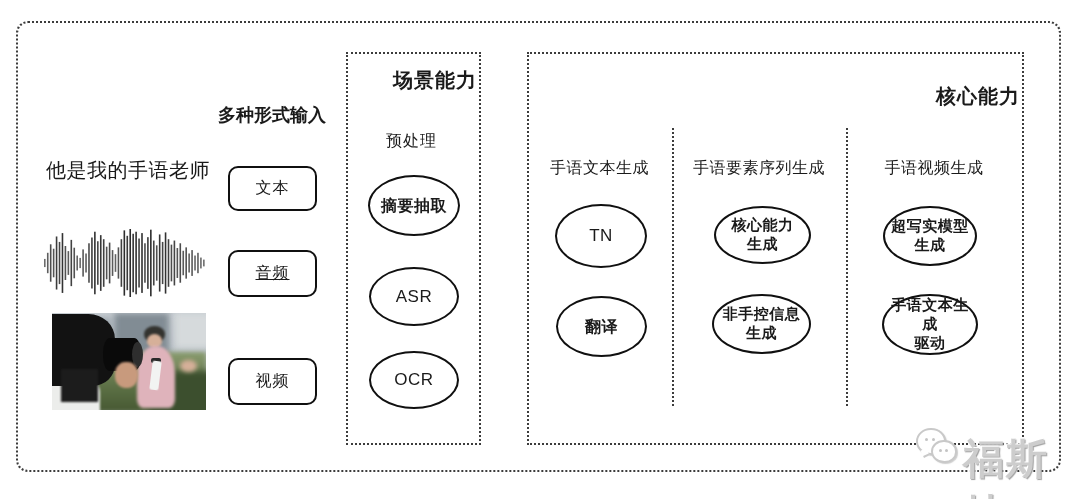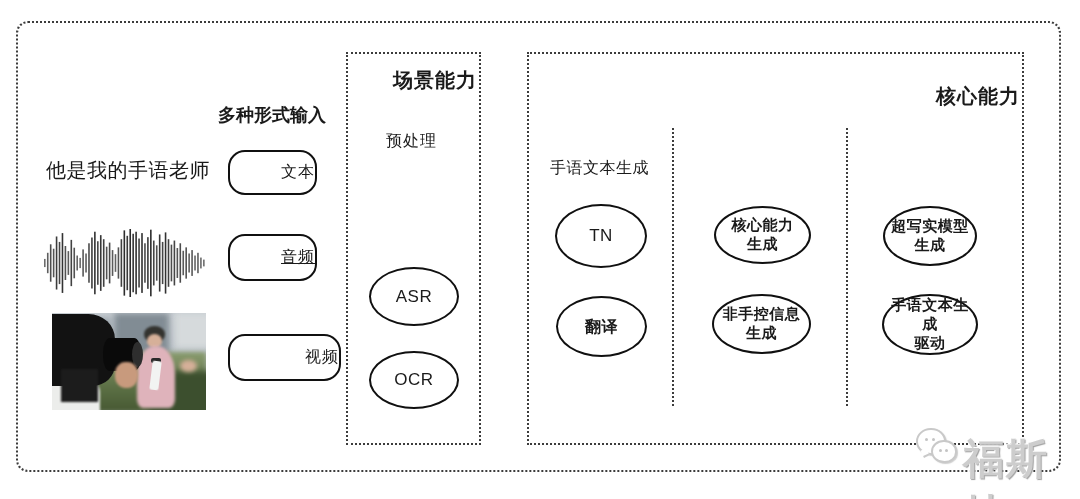--- a/index.html
+++ b/index.html
@@ -9,22 +9,22 @@
   }
   .dotted{position:absolute;border:2px dotted #3c3c3c;background:transparent;}
   .outer-border{left:16px;top:21px;width:1041px;height:447px;border-radius:12px;}
   .scene-box{left:346px;top:52px;width:131px;height:389px;}
   .core-box{left:527px;top:52px;width:493px;height:389px;}
   .section-title{position:absolute;font-size:20px;font-weight:700;text-align:right;letter-spacing:1px;}
   .sub-label{position:absolute;font-size:16px;text-align:center;letter-spacing:1px;}
   .col-header{position:absolute;font-size:16px;text-align:center;letter-spacing:0.5px;}
   .sep{position:absolute;width:0;border-left:2px dotted #3c3c3c;top:128px;height:278px;}
   .io-box{
-    position:absolute;left:228px;width:85px;border:2px solid #101010;border-radius:17px;
-    background:#fff;display:flex;align-items:center;justify-content:flex-end;font-size:16px;letter-spacing:1px;
+    position:absolute;left:228px;width:85px;border:2px solid #101010;border-radius:10px;
+    background:#fff;display:flex;align-items:center;justify-content:center;font-size:16px;letter-spacing:1px;margin-top:16px;
   }
   .ellipse{
     position:absolute;border:2.5px solid #101010;border-radius:50%;background:#fff;
     display:flex;flex-direction:column;align-items:center;justify-content:center;text-align:center;
   }
   .ellipse span{display:block;font-size:16px;font-weight:600;line-height:1.25;letter-spacing:0.5px;}
   .ellipse.two span{font-size:15px;}
   .ellipse span.lat{font-weight:400;font-size:17px;letter-spacing:0.5px;}
   .input-title{position:absolute;left:217px;top:103px;width:110px;font-size:18px;font-weight:600;text-align:center;}
   .sample-text{position:absolute;left:46px;top:157px;font-size:20px;letter-spacing:0.5px;}
@@ -152,41 +152,46 @@
     <div class="ph-ring"></div>
     <div class="ph-hand"></div>
   </div>
 
   <div class="io-box" style="top:150px;height:41px;">
     <span>文本</span>
   </div>
   <div class="io-box" style="top:234px;height:43px;text-decoration:underline;">
     <span>音频</span>
   </div>
-  <div class="io-box" style="top:334px;height:43px;padding-left:24px;">
+  <div class="io-box" style="top:342px;height:43px;">
     <span>视频</span>
   </div>
 
   <div class="dotted scene-box"></div>
   <div class="section-title" style="left:346px;top:67px;width:131px;">场景能力</div>
   <div class="sub-label" style="left:346px;top:131px;width:131px;">预处理</div>
 
+  <div class="ellipse" style="left:368px;top:175px;width:88px;height:57px;">
+    <span>摘要抽取</span>
+  </div>
   <div class="ellipse" style="left:369px;top:267px;width:86px;height:55px;">
     <span class="lat">ASR</span>
   </div>
   <div class="ellipse" style="left:369px;top:351px;width:86px;height:54px;">
     <span class="lat">OCR</span>
   </div>
 
   <div class="dotted core-box"></div>
   <div class="section-title" style="left:527px;top:68px;width:493px;margin-top:15px;">核心能力</div>
   <div class="sep" style="left:672px;"></div>
   <div class="sep" style="left:846px;"></div>
 
   <div class="col-header" style="left:527px;top:158px;width:145px;">手语文本生成</div>
+  <div class="col-header" style="left:672px;top:158px;width:174px;">手语要素序列生成</div>
+  <div class="col-header" style="left:846px;top:158px;width:176px;">手语视频生成</div>
 
   <div class="ellipse" style="left:555px;top:204px;width:88px;height:60px;">
     <span class="lat">TN</span>
   </div>
   <div class="ellipse" style="left:556px;top:296px;width:87px;height:57px;">
     <span>翻译</span>
   </div>
 
   <div class="ellipse two" style="left:714px;top:206px;width:93px;height:54px;">
     <span>核心能力</span>

